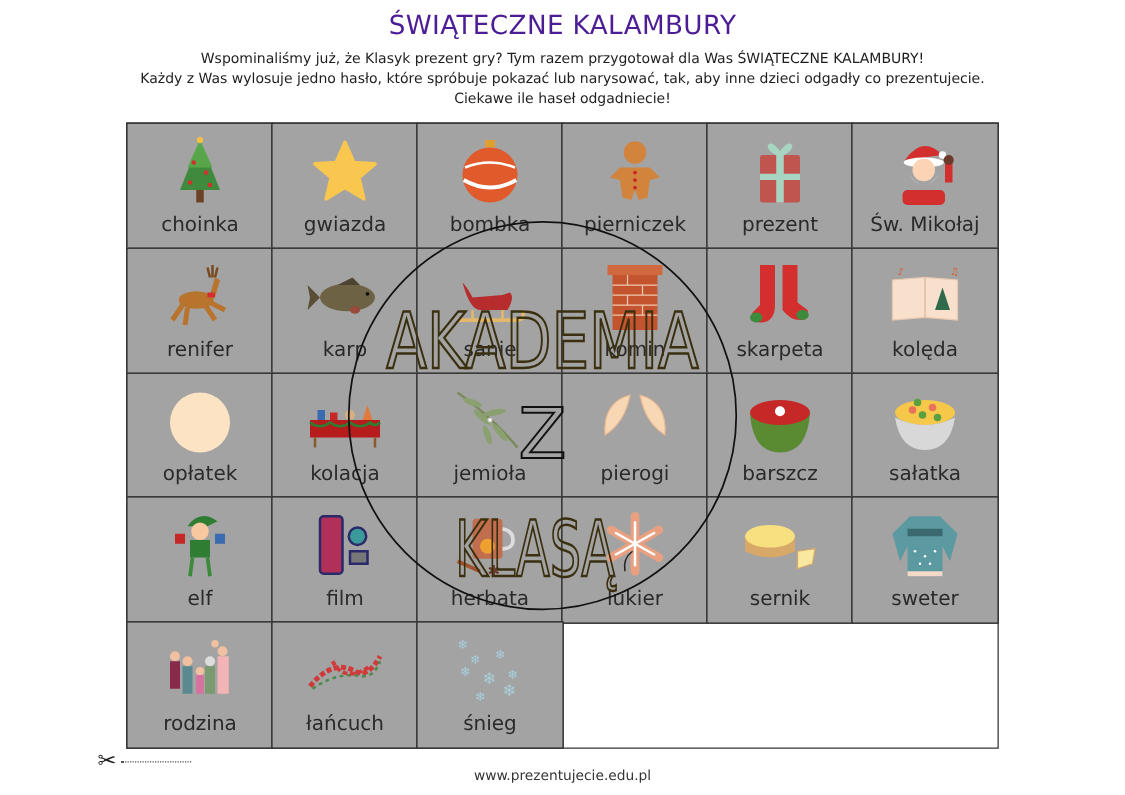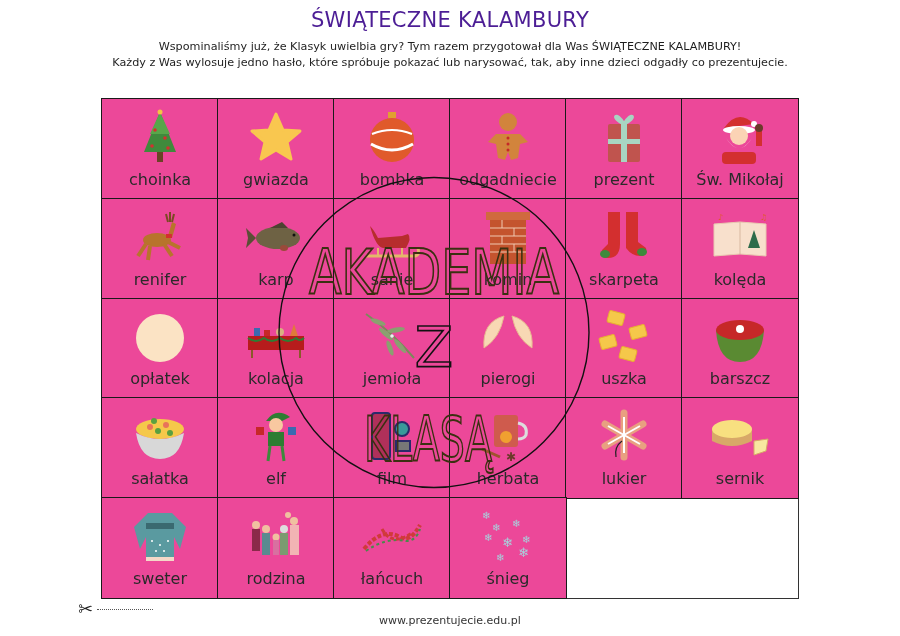--- a/index.html
+++ b/index.html
@@ -2,36 +2,37 @@
 <html><head>
 <meta charset="utf-8">
 <style>
   html, body { margin:0; padding:0; background:#ffffff; }
   body { width:900px; height:636px; position:relative; overflow:hidden; font-family:"DejaVu Sans", sans-serif; color:#222; }
   .title { position:absolute; left:0; width:900px; top:8px; text-align:center; font-size:21px; color:#4c1d95; letter-spacing:0.3px; }
   .intro { position:absolute; left:0; width:900px; top:39px; text-align:center; font-size:11.2px; line-height:16px; color:#1e1e1e; }
   .intro div { white-space:nowrap; }
   .grid { position:absolute; left:101px; top:98px; width:698px; height:501px; box-sizing:border-box;
           border:1.5px solid #333; display:grid; grid-template-columns:repeat(6,1fr); grid-template-rows:repeat(5,1fr); }
-  .cell { position:relative; border:1.5px solid #1a1a1a; margin:-1px; box-sizing:border-box; background:#ec4899; }
+  .cell { position:relative; border:1.5px solid #1a1a1a; margin:-1px; box-sizing:border-box; background:#a3a3a3; }
   .cell .pic { position:absolute; left:50%; top:8px; transform:translateX(-50%); width:64px; height:60px; display:flex; align-items:center; justify-content:center; }
   .cell .pic svg { width:60px; height:58px; }
   .cell .lbl { position:absolute; left:0; right:0; bottom:10px; text-align:center; font-size:16px; color:#2a2a2a; white-space:nowrap; }
   .wm { position:absolute; left:278px; top:176px; width:312px; height:313px; pointer-events:none; }
   .scissors { position:absolute; left:78px; top:598px; font-size:18px; color:#222; }
   .cutline { position:absolute; left:97px; top:609px; width:56px; border-top:1.5px dotted #555; }
   .footer { position:absolute; left:0; width:900px; top:614px; text-align:center; font-size:11px; color:#333; }
 </style>
 </head>
 <body>
 
 <div class="title">ŚWIĄTECZNE KALAMBURY</div>
 <div class="intro">
-  <div>Wspominaliśmy już, że Klasyk uwielbia gry? Tym razem przygotował dla Was ŚWIĄTECZNE KALAMBURY!</div>
+  <div>Wspominaliśmy już, że Klasyk prezent gry? Tym razem przygotował dla Was ŚWIĄTECZNE KALAMBURY!</div>
   <div>Każdy z Was wylosuje jedno hasło, które spróbuje pokazać lub narysować, tak, aby inne dzieci odgadły co prezentujecie.</div>
+  <div>Ciekawe ile haseł odgadniecie!</div>
 </div>
 
 <div class="grid">
 
   <div class="cell">
     <div class="pic">
         <svg viewBox="0 0 60 58">
           <polygon points="30,4 46,44 14,44" fill="#3f8a3c"></polygon>
           <polygon points="30,4 40,26 20,26" fill="#58a64a"></polygon>
           <rect x="27" y="44" width="6" height="10" fill="#6b4226"></rect>
@@ -66,21 +67,21 @@
   <div class="cell">
     <div class="pic">
         <svg viewBox="0 0 60 58">
           <circle cx="30" cy="14" r="9" fill="#d2843c"></circle>
           <path d="M18,26 L42,26 L50,34 L42,36 L40,50 L33,52 L30,44 L27,52 L20,50 L18,36 L10,34 Z" fill="#d2843c"></path>
           <circle cx="30" cy="30" r="1.5" fill="#c62828"></circle>
           <circle cx="30" cy="36" r="1.5" fill="#c62828"></circle>
           <circle cx="30" cy="42" r="1.5" fill="#c62828"></circle>
         </svg>
       </div>
-    <div class="lbl">odgadniecie</div>
+    <div class="lbl">pierniczek</div>
   </div>
   <div class="cell">
     <div class="pic">
         <svg viewBox="0 0 60 58">
           <rect x="14" y="16" width="32" height="38" rx="2" fill="#c0544e"></rect>
           <rect x="27" y="16" width="6" height="38" fill="#a8d5c2"></rect>
           <rect x="14" y="31" width="32" height="5" fill="#a8d5c2"></rect>
           <path d="M30,16 C22,2 16,10 30,16 C44,10 38,2 30,16" fill="none" stroke="#a8d5c2" stroke-width="3"></path>
         </svg>
       </div>
@@ -219,33 +220,20 @@
     <div class="lbl">jemioła</div>
   </div>
   <div class="cell">
     <div class="pic">
         <svg viewBox="0 0 60 58" style="width:80px">
           <path d="M6,40 Q4,14 26,8 Q22,30 6,40 Z" fill="#f8d8b4" stroke="#e8b890"></path>
           <path d="M34,8 Q56,14 54,40 Q38,30 34,8 Z" fill="#f8d8b4" stroke="#e8b890"></path>
         </svg>
       </div>
     <div class="lbl">pierogi</div>
-  </div>
-  <div class="cell">
-    <div class="pic">
-        <svg viewBox="0 0 60 58">
-          <g fill="#f5c84a" stroke="#e8b030">
-            <rect x="14" y="4" width="16" height="12" rx="2" transform="rotate(15 22 10)"></rect>
-            <rect x="36" y="18" width="16" height="12" rx="2" transform="rotate(-15 44 24)"></rect>
-            <rect x="6" y="28" width="16" height="12" rx="2" transform="rotate(-15 14 34)"></rect>
-            <rect x="26" y="40" width="16" height="12" rx="2" transform="rotate(15 34 46)"></rect>
-          </g>
-        </svg>
-      </div>
-    <div class="lbl">uszka</div>
   </div>
   <div class="cell">
     <div class="pic">
         <svg viewBox="0 0 60 58">
           <path d="M6,22 Q8,54 30,54 Q52,54 54,22 Z" fill="#5a8a32"></path>
           <ellipse cx="30" cy="22" rx="24" ry="10" fill="#c62828"></ellipse>
           <circle cx="30" cy="21" r="4" fill="#fff"></circle>
         </svg>
       </div>
     <div class="lbl">barszcz</div>

